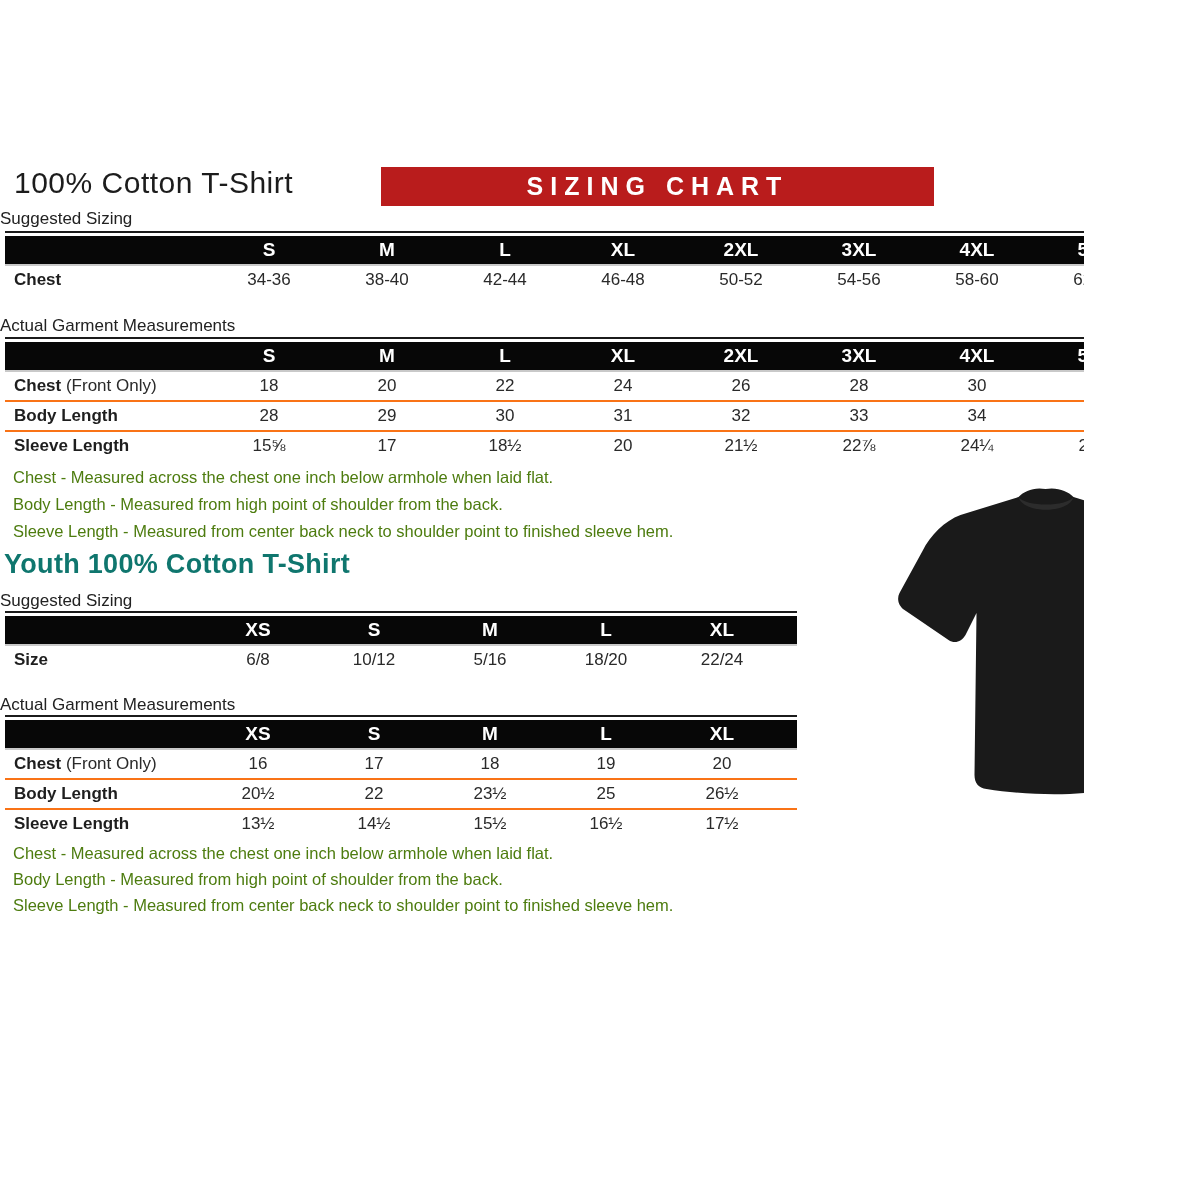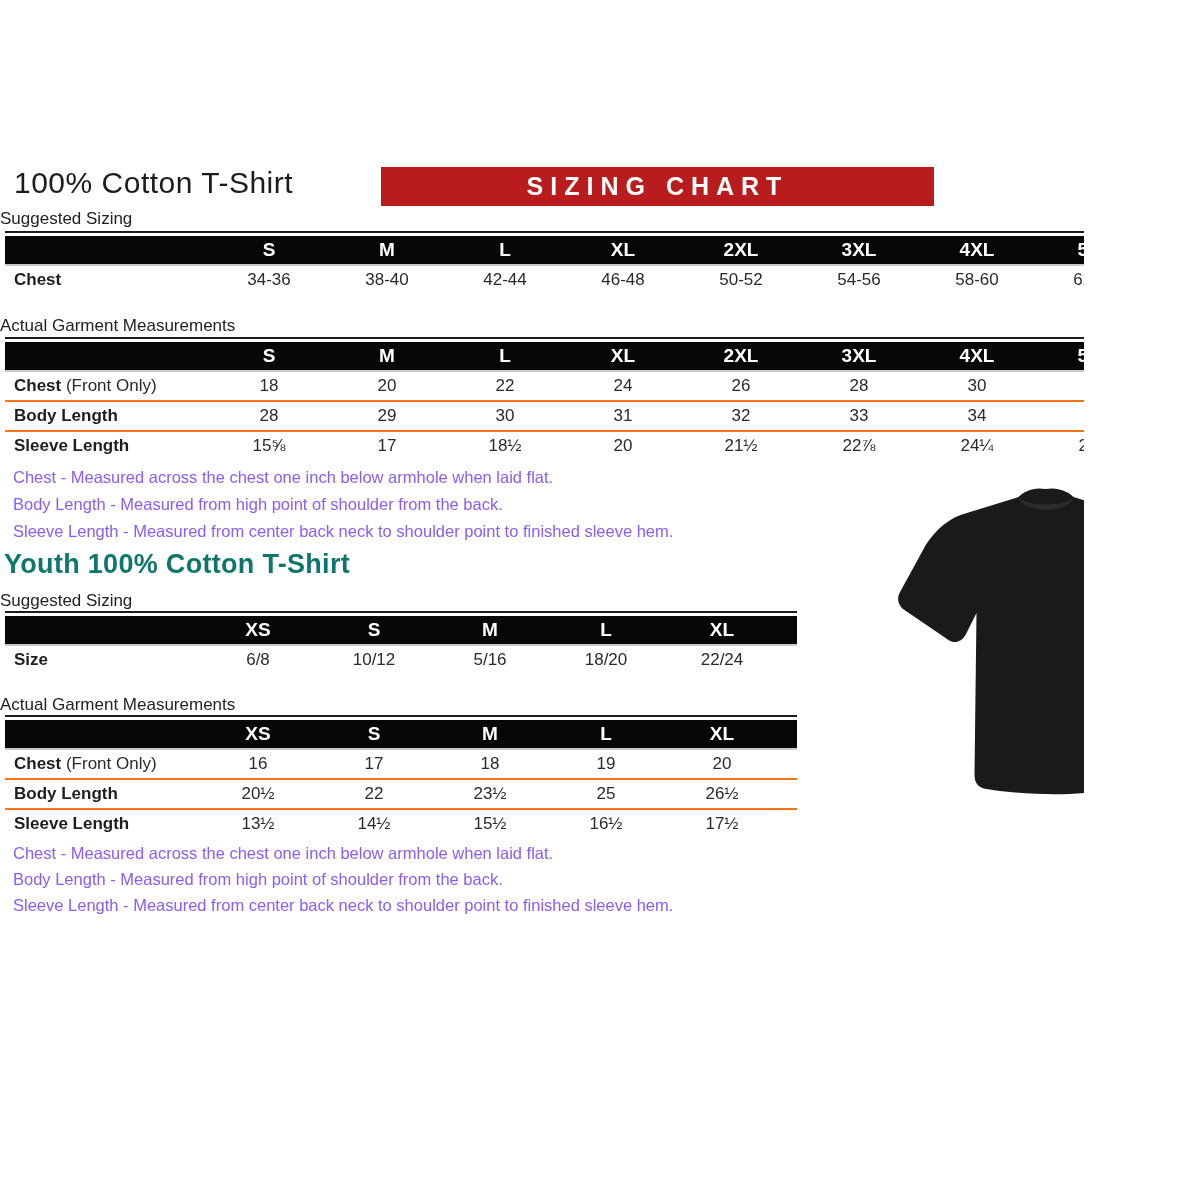--- a/index.html
+++ b/index.html
@@ -22,21 +22,21 @@
   .row{display:flex;align-items:center;height:28px;font-size:17px;color:#2a2a2a;}
   .row + .row{border-top:2px solid #f97316;}
   .lbl{box-sizing:border-box;padding-left:9px;}
   .adult .lbl{width:205px;}
   .youthw .lbl{width:195px;}
   .adult .c{width:118px;text-align:center;}
   .youthw .c{width:116px;text-align:center;}
   .rl{font-weight:bold;color:#1e1e1e;}
   .sfx{font-weight:normal;}
 
-  .notes{position:absolute;left:13px;font-size:16.5px;color:#8b5cf6;}
+  .notes{position:absolute;left:13px;font-size:16.5px;color:#4d7c0f;}
   .notes1{top:464px;line-height:27px;}
   .notes2{top:840px;line-height:26px;}
 
   .tshirt{position:absolute;left:892px;top:477px;width:308px;height:325px;}
 </style>
 </head>
 <body>
 
 <div id="canvas">
 

